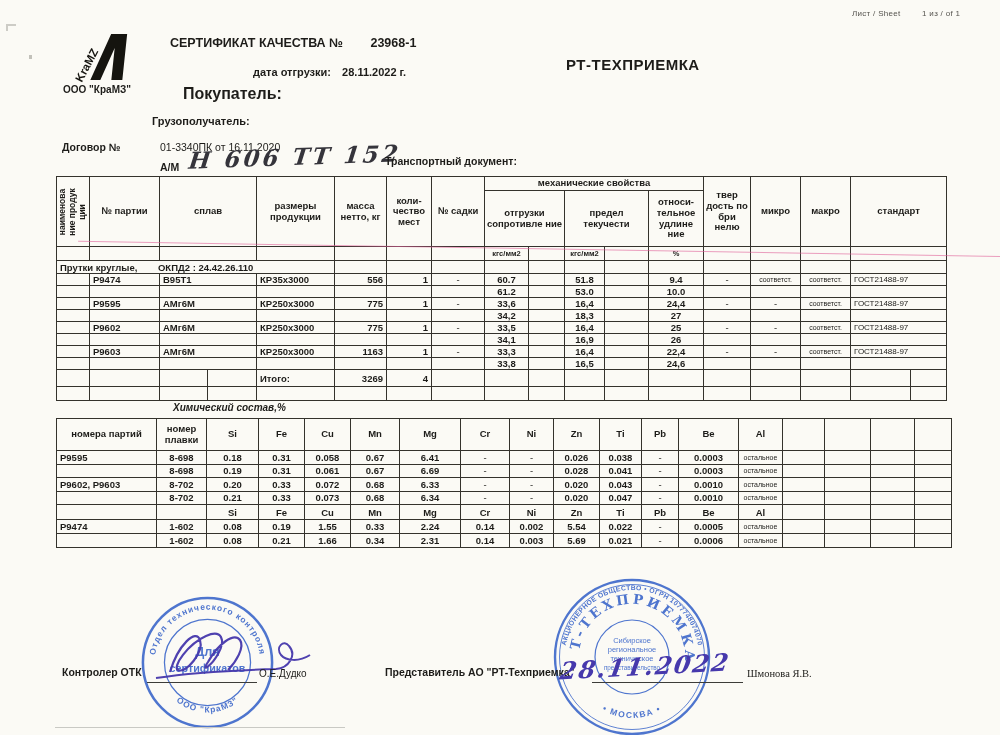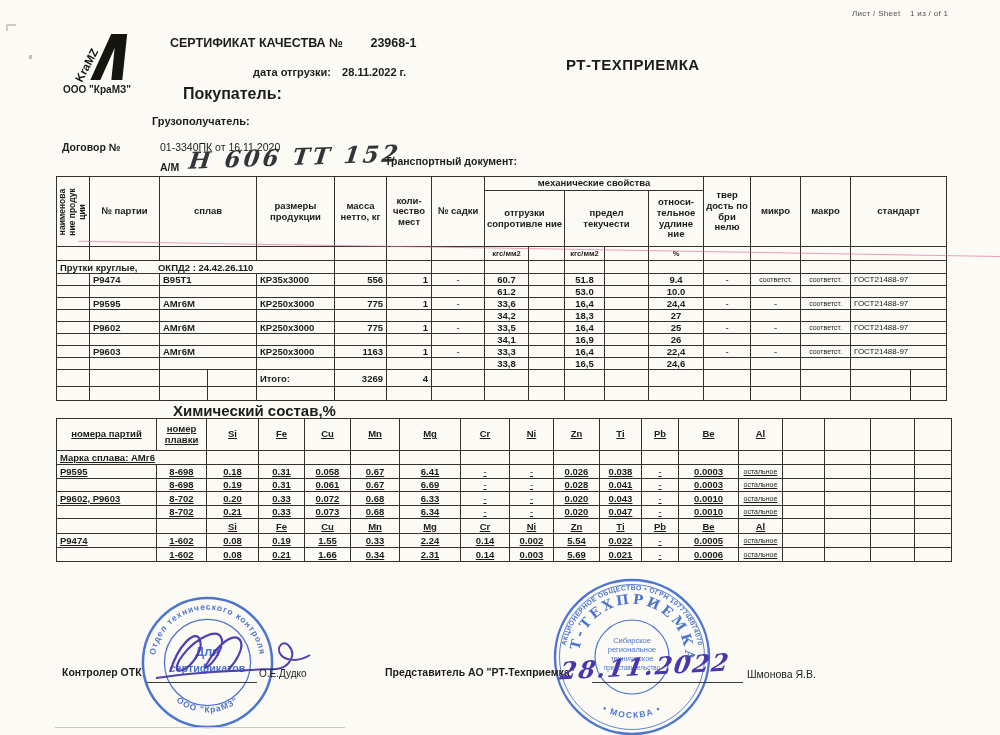--- a/index.html
+++ b/index.html
@@ -29,21 +29,21 @@
 </head>
 <body>
 
 <div class="page">
 
   <div class="abs" style="left:6px;top:24px;width:8px;height:5px;border-left:2px solid #a9a7a0;border-top:2px solid #a9a7a0;opacity:.55;"></div>
   <div class="abs" style="left:29px;top:55px;width:3px;height:4px;background:#8a887f;opacity:.5;"></div>
 
   <div class="abs" style="left:852px;top:9px;font-size:8px;color:#55534e;letter-spacing:.3px;">
     <span>Лист / Sheet</span>
-    <span style="margin-left:7px;">1 из / of  1</span>
+    <span style="margin-left:19px;">1 из / of  1</span>
   </div>
 
   <svg class="abs" style="left:62px;top:26px;" width="76" height="62" viewBox="0 0 76 62">
     <g transform="skewX(-6)">
       <path d="M34 54 L50 8 L66 8 L66 54 L55 54 L55 22 L44 54 Z" fill="#15140f"></path>
     </g>
     <text transform="rotate(-62 22 40)" x="6" y="46" font-size="11.5" font-weight="bold" fill="#15140f" font-family="Liberation Sans, sans-serif">KraMZ</text>
   </svg>
   <div class="abs b" style="left:63px;top:84px;font-size:10px;">ООО "КраМЗ"</div>
 
@@ -330,23 +330,23 @@
           <td></td>
           <td></td>
           <td></td>
           <td></td>
     </tr>
   </tbody>
     </table>
 
   <div class="pinkline" style="left:78px;top:256px;width:922px;transform:rotate(0.95deg);transform-origin:100% 0;"></div>
 
-  <div class="abs b" style="left:173px;top:402px;font-size:15px;">Химический состав,%</div>
-
-  <table class="doc-table" style="left:56px;top:418px;width:885px;text-decoration:underline;">
+  <div class="abs b" style="left:173px;top:402px;font-size:10px;font-style:italic;">Химический состав,%</div>
+
+  <table class="doc-table" style="left:56px;top:418px;width:885px;">
     <colgroup>
       <col style="width:100px">
         <col style="width:50px">
         <col style="width:52px">
         <col style="width:46px">
         <col style="width:46px">
         <col style="width:49px">
         <col style="width:61px">
         <col style="width:49px">
         <col style="width:44px">
@@ -374,39 +374,20 @@
       <td class="hd">Zn</td>
       <td class="hd">Ti</td>
       <td class="hd">Pb</td>
       <td class="hd">Be</td>
       <td class="hd">Al</td>
       <td></td>
           <td></td>
           <td></td>
           <td></td>
     </tr>
-    <tr style="height:14px">
-      <td class="l" colspan="2">Марка сплава: АМг6</td>
-      <td></td>
-          <td></td>
-          <td></td>
-          <td></td>
-          <td></td>
-          <td></td>
-          <td></td>
-          <td></td>
-          <td></td>
-          <td></td>
-          <td></td>
-          <td></td>
-          <td></td>
-          <td></td>
-          <td></td>
-          <td></td>
-    </tr>
     <tr style="height:13.5px">
       <td class="l">Р9595</td>
       <td class="c">8-698</td>
       <td class="c">0.18</td>
       <td class="c">0.31</td>
       <td class="c">0.058</td>
       <td class="c">0.67</td>
       <td class="c">6.41</td>
       <td class="c n">-</td>
       <td class="c n">-</td>
@@ -590,17 +571,17 @@
   <div class="line" style="left:147px;top:682px;width:110px;"></div>
   <svg class="sig" style="left:148px;top:610px;" width="170" height="85" viewBox="0 0 170 85">
     <path d="M22 62 C30 35 48 18 52 30 C56 42 38 64 30 60 C24 57 40 34 58 26 C74 19 78 30 70 44 C64 55 52 64 60 52 C70 34 86 22 92 30 C97 37 88 52 80 60" stroke="#4638ac" stroke-width="2.2" fill="none"></path>
     <path d="M8 68 C40 63 90 60 128 59 C141 58 149 45 141 36 C136 29 127 37 133 45 C138 51 151 52 162 45" stroke="#4638ac" stroke-width="2" fill="none"></path>
   </svg>
   <div class="abs" style="left:259px;top:668px;font-size:10px;">О.Е.Дудко</div>
 
   <div class="abs lbl" style="left:385px;top:666px;">Представитель АО "РТ-Техприемка"</div>
   <div class="line" style="left:592px;top:682px;width:151px;"></div>
   <div class="hand ink" style="left:560px;top:652px;font-size:24px;letter-spacing:2px;transform:rotate(-3deg) skewX(-12deg);">28.11.2022</div>
-  <div class="abs" style="left:747px;top:668px;font-size:10.5px;">Шмонова Я.В.</div>
+  <div class="abs" style="left:747px;top:668px;font-size:10.5px;font-family:Liberation Serif, serif;">Шмонова Я.В.</div>
 
   <div class="abs" style="left:55px;top:727px;width:290px;border-top:1px solid #c9c9c4;"></div>
 
 </div>
 
 </body></html>

